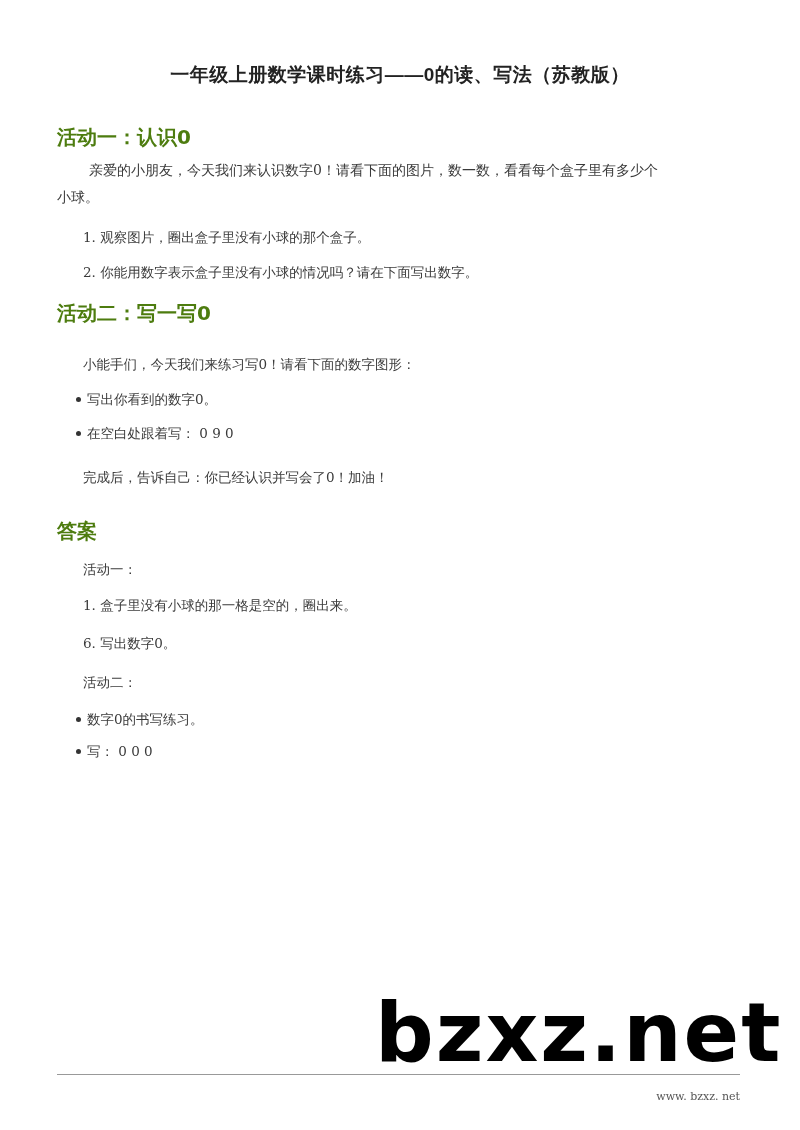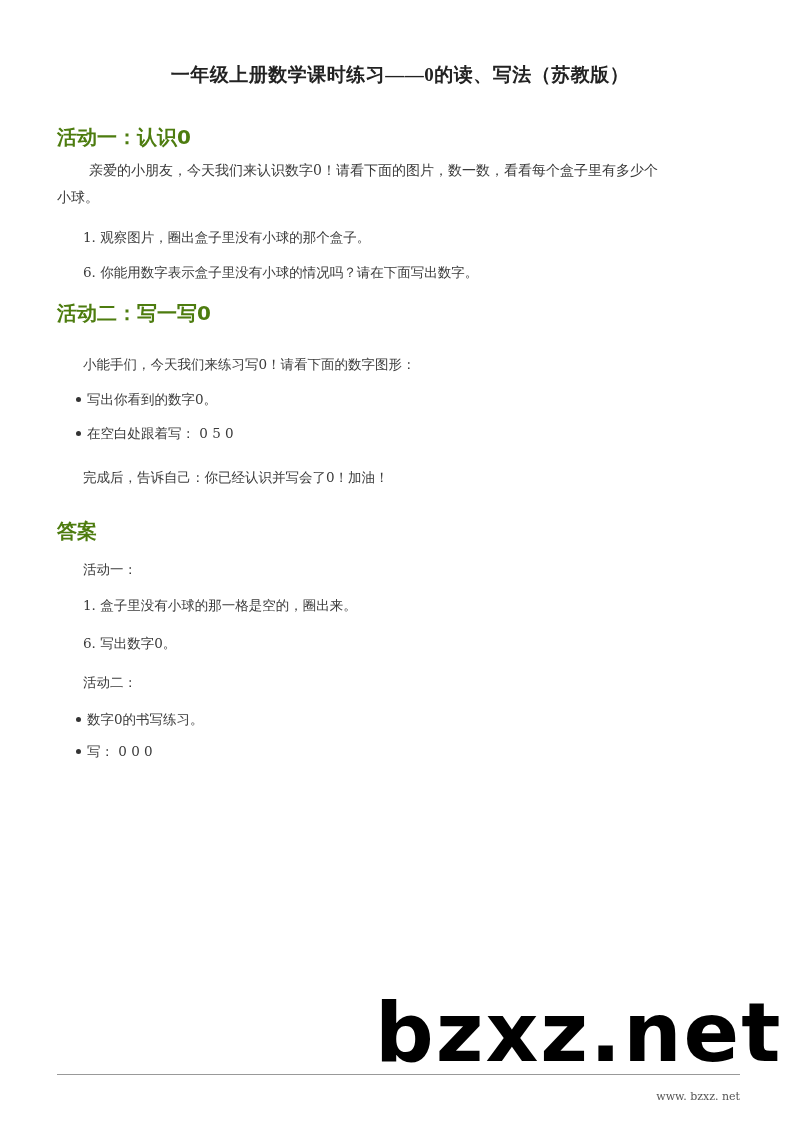--- a/index.html
+++ b/index.html
@@ -1,19 +1,19 @@
 <!DOCTYPE html>
 <html><head>
   <meta charset="utf-8">
   <style>
     html, body { margin: 0; padding: 0; background: #ffffff; }
     body { width: 800px; height: 1130px; position: relative; overflow: hidden;
            font-family: "DejaVu Serif", "Liberation Serif", serif; color: #333333; }
     .title { position: absolute; top: 62px; left: 0; width: 800px; text-align: center;
-             font-family: Liberation Serif, serif; font-weight: bold;
+             font-family: Liberation Sans, sans-serif; font-weight: bold;
              font-size: 19px; color: #222222; letter-spacing: 0.5px; }
     .h2 { position: absolute; left: 57px; font-family: "DejaVu Sans", "Liberation Sans", sans-serif;
           font-weight: bold; font-size: 20px; color: #4d7c0f; }
     .p { position: absolute; left: 57px; width: 700px; font-size: 14px; line-height: 26px; color: #3a3a3a; }
     .indent { text-indent: 32px; }
     .item { position: absolute; left: 83px; font-size: 13.5px; color: #3a3a3a; }
     .bullet { position: absolute; left: 76px; font-size: 13.5px; color: #3a3a3a; }
     .bullet .dot { display: inline-block; width: 5px; height: 5px; border-radius: 50%;
                    background: #333; margin-right: 6px; vertical-align: middle; position: relative; top: -1px; }
     .watermark { position: absolute; left: 375px; top: 985px; font-family: "DejaVu Sans", "Liberation Sans", sans-serif;
@@ -24,26 +24,26 @@
   </style>
 </head>
 <body>
 
 <div class="title">一年级上册数学课时练习——0的读、写法（苏教版）</div>
 
 <div class="h2" style="top:124px">活动一：认识0</div>
 <div class="p indent" style="top:157px"><span>亲爱的小朋友，今天我们来认识数字0！请看下面的图片，数一数，看看每个盒子里有多少个</span></div>
 <div class="p" style="top:184px">小球。</div>
 <div class="item" style="top:229px">1. 观察图片，圈出盒子里没有小球的那个盒子。</div>
-<div class="item" style="top:264px">6. 你能用数字表示盒子里没有小球的情况吗？请在下面写出数字。</div>
+<div class="item" style="top:264px">2. 你能用数字表示盒子里没有小球的情况吗？请在下面写出数字。</div>
 
 <div class="h2" style="top:300px">活动二：写一写0</div>
 <div class="item" style="top:356px">小能手们，今天我们来练习写0！请看下面的数字图形：</div>
 <div class="bullet" style="top:391px"><span class="dot"></span><span>写出你看到的数字0。</span></div>
-<div class="bullet" style="top:425px"><span class="dot"></span><span>在空白处跟着写： 0 5 0</span></div>
+<div class="bullet" style="top:425px"><span class="dot"></span><span>在空白处跟着写： 0 9 0</span></div>
 <div class="item" style="top:469px">完成后，告诉自己：你已经认识并写会了0！加油！</div>
 
 <div class="h2" style="top:518px">答案</div>
 <div class="item" style="top:561px">活动一：</div>
 <div class="item" style="top:597px">1. 盒子里没有小球的那一格是空的，圈出来。</div>
 <div class="item" style="top:635px">6. 写出数字0。</div>
 <div class="item" style="top:674px">活动二：</div>
 <div class="bullet" style="top:711px"><span class="dot"></span><span>数字0的书写练习。</span></div>
 <div class="bullet" style="top:743px"><span class="dot"></span><span>写： 0 0 0</span></div>
 

